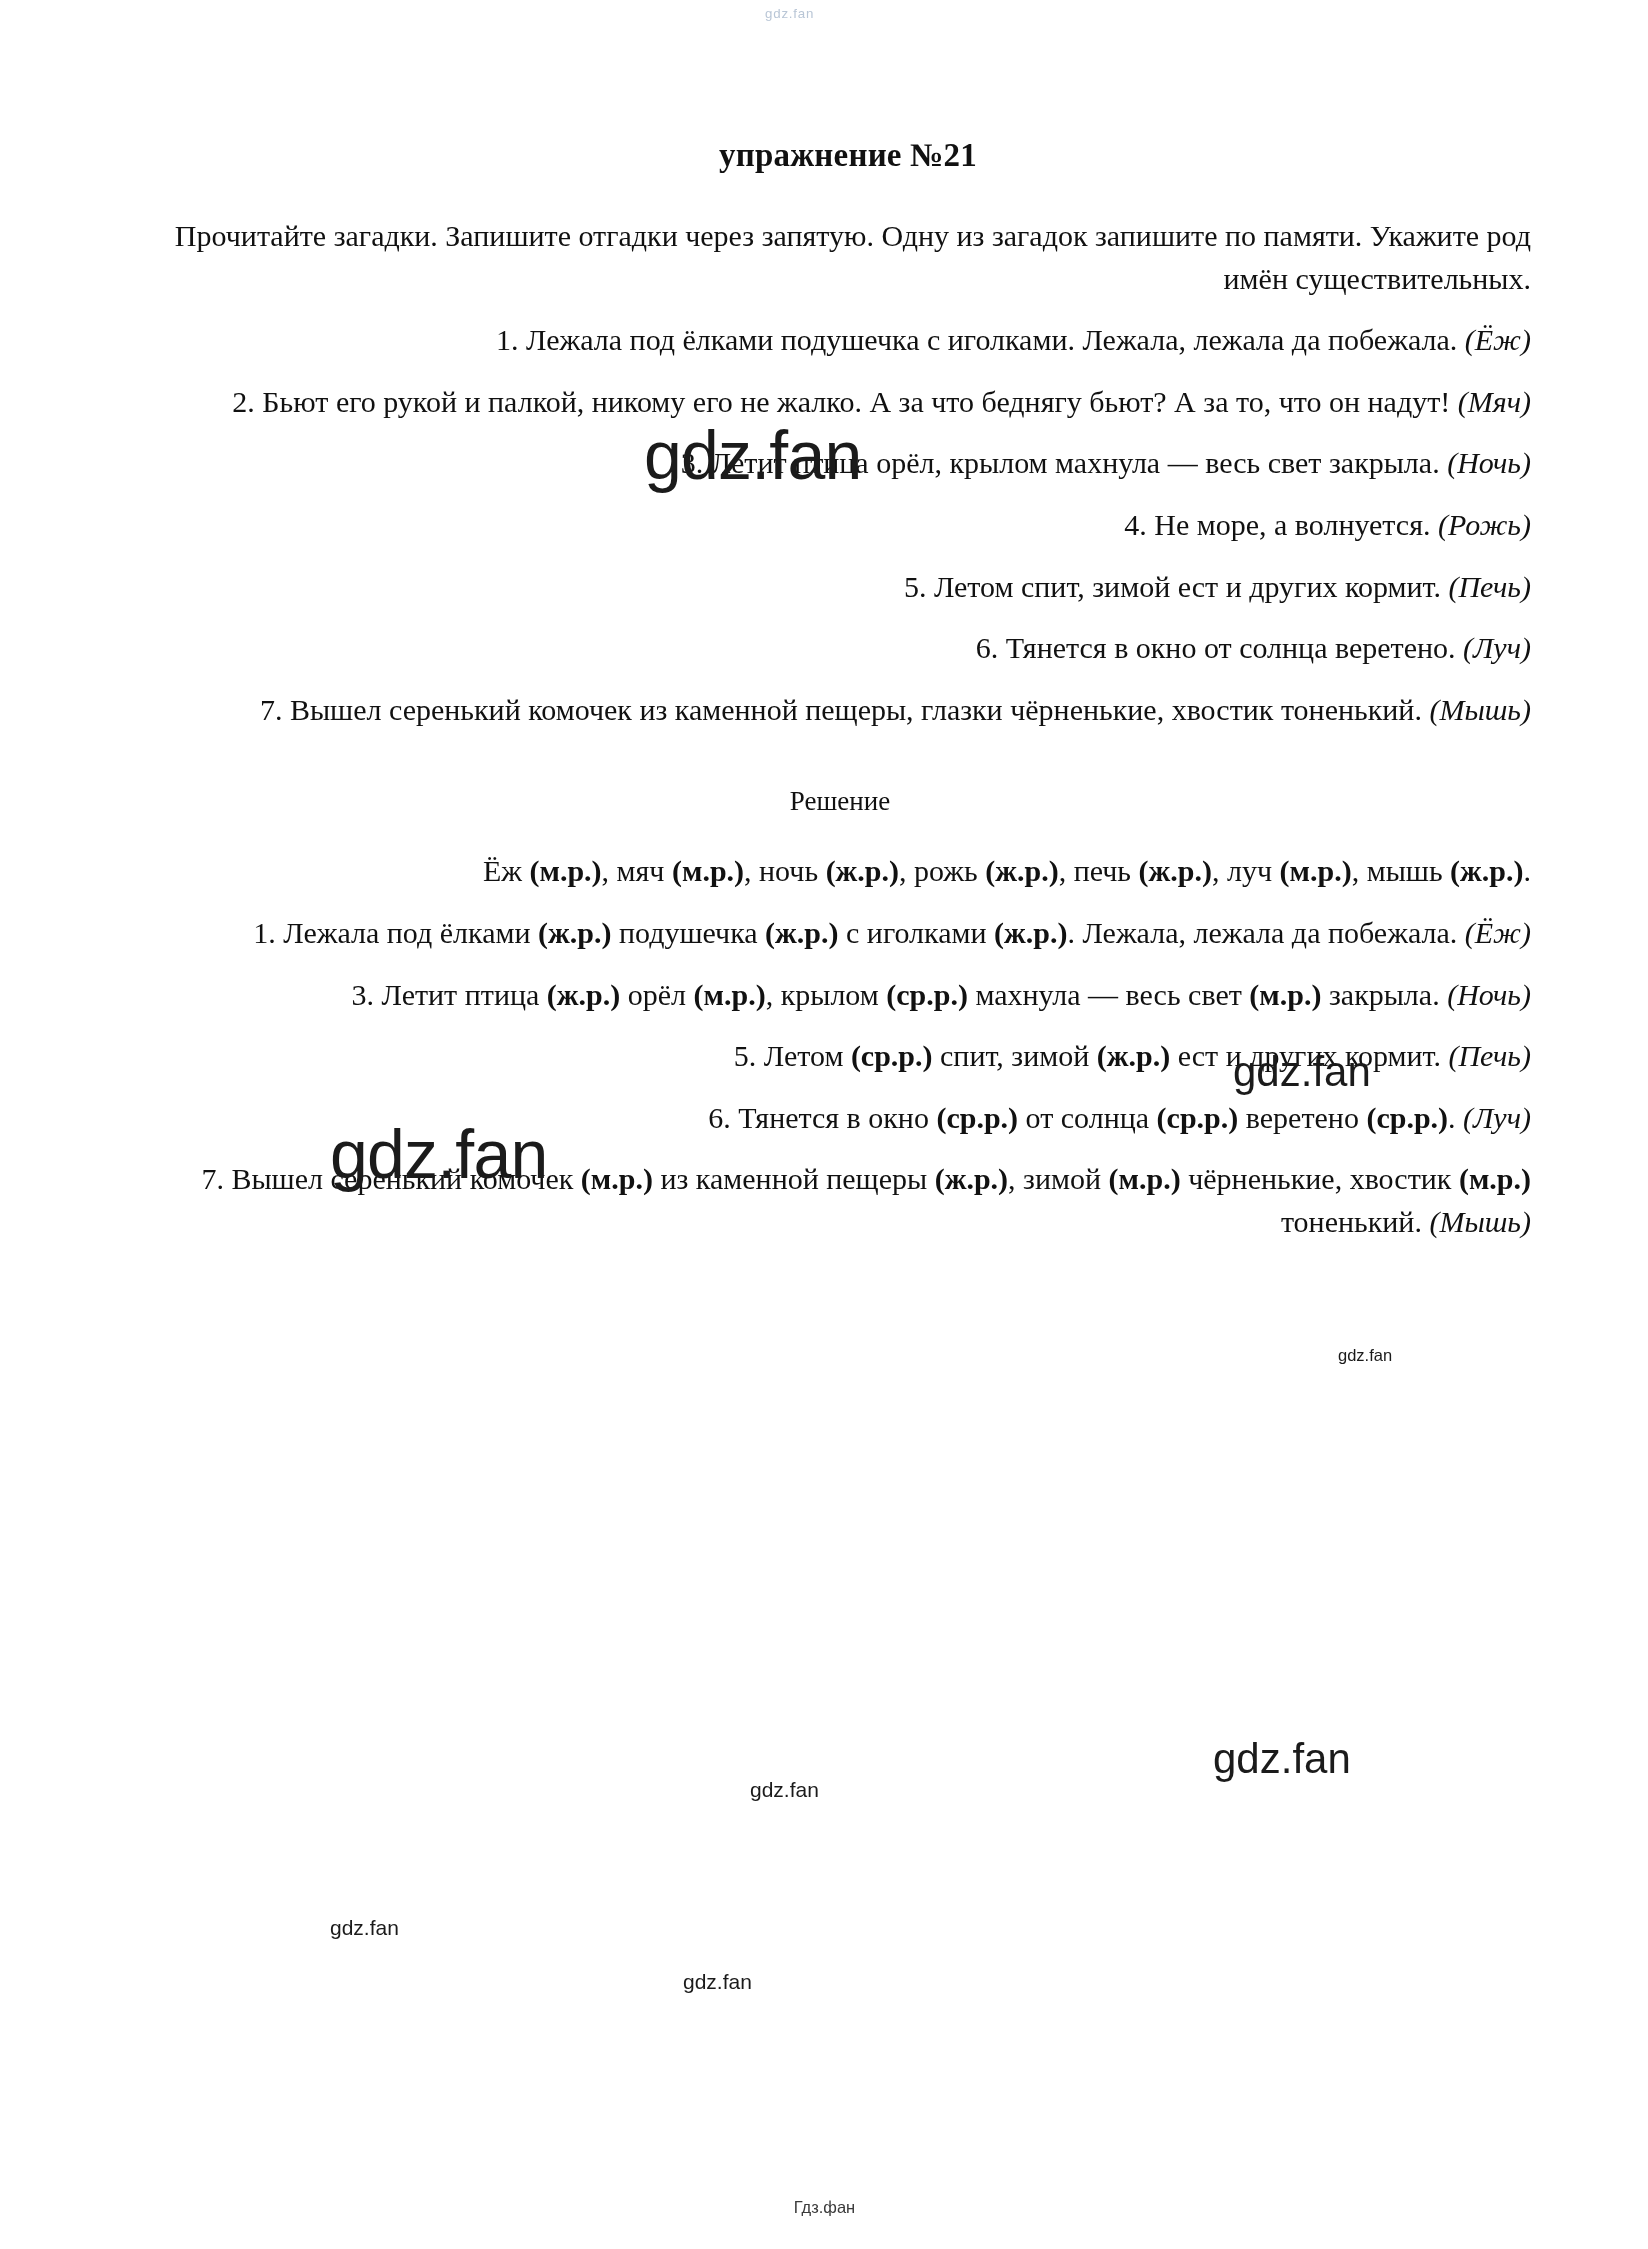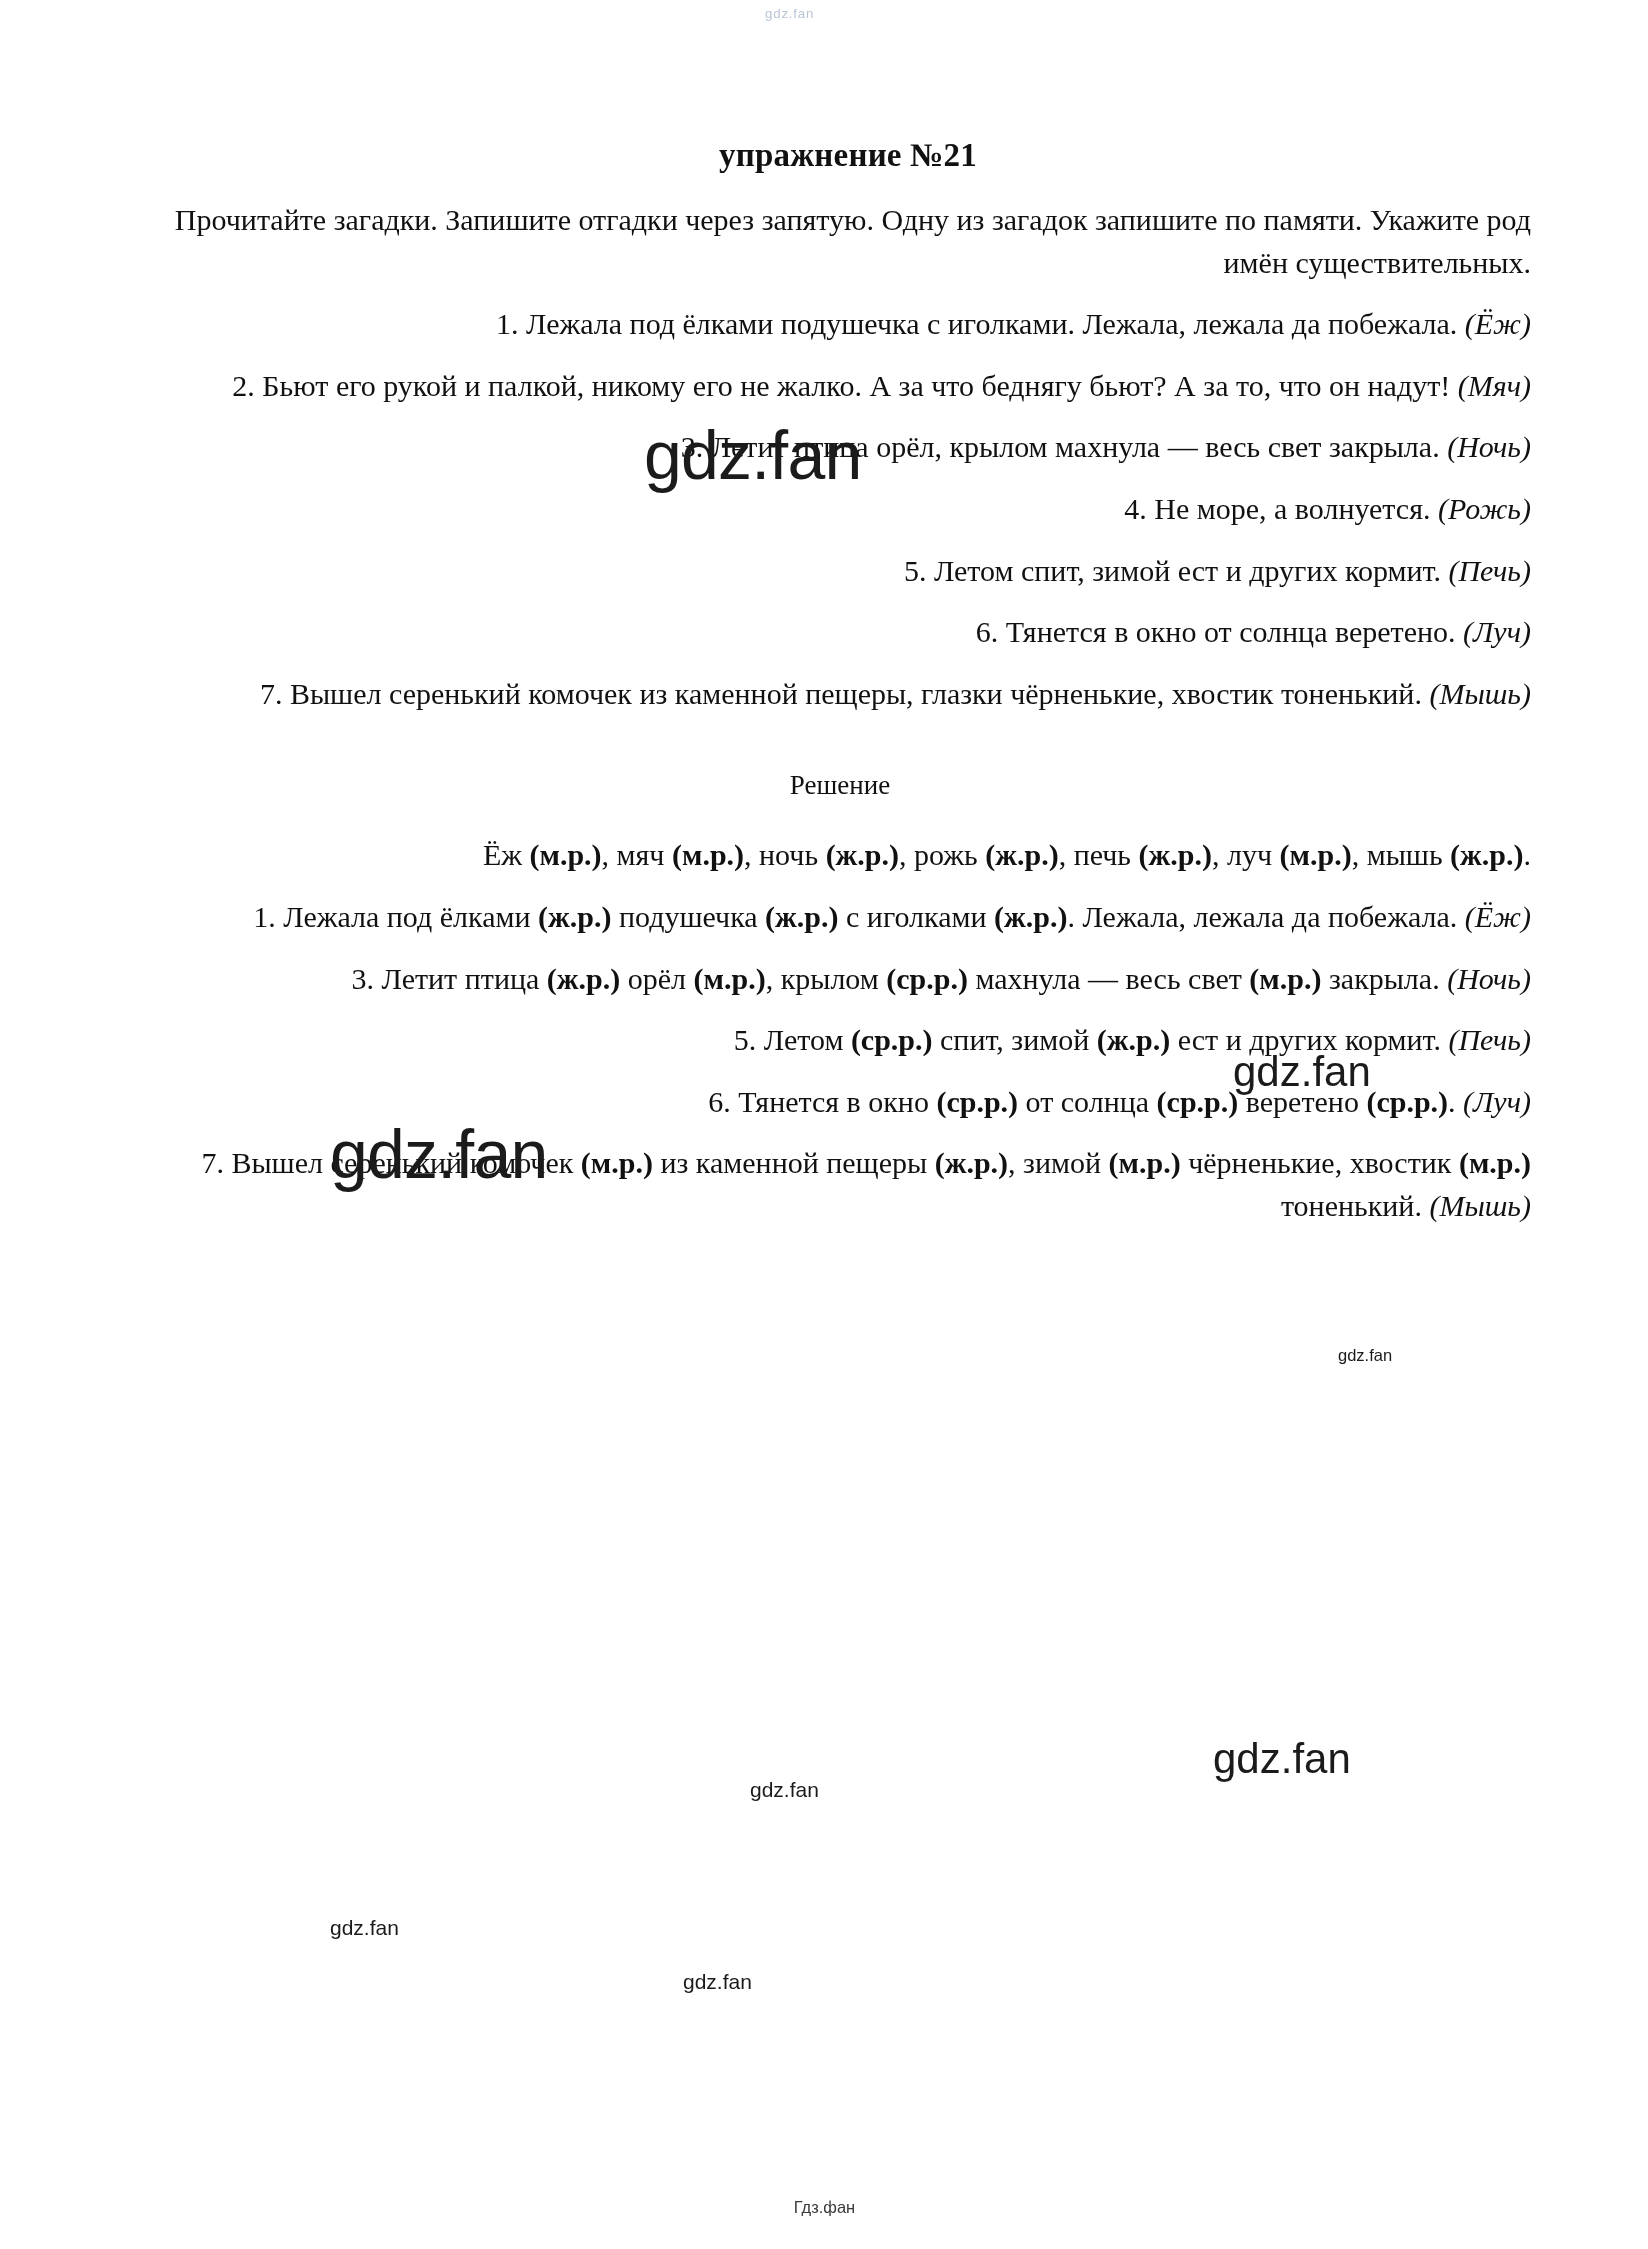--- a/index.html
+++ b/index.html
@@ -49,21 +49,21 @@
   .content {
     position: absolute;
     left: 118px;
     top: 137px;
     width: 1413px;
   }
 
   .ex-title {
     font-size: 33px;
     text-align: center;
-    margin: 0 0 25px 0;
+    margin: 0 0 41px 0;
     padding-left: 47px;
     letter-spacing: 0.2px;
   }
 
   p.line {
     font-size: 30px;
     line-height: 1.42;
     margin: 0 0 19px 0;
     text-align: right;
   }

